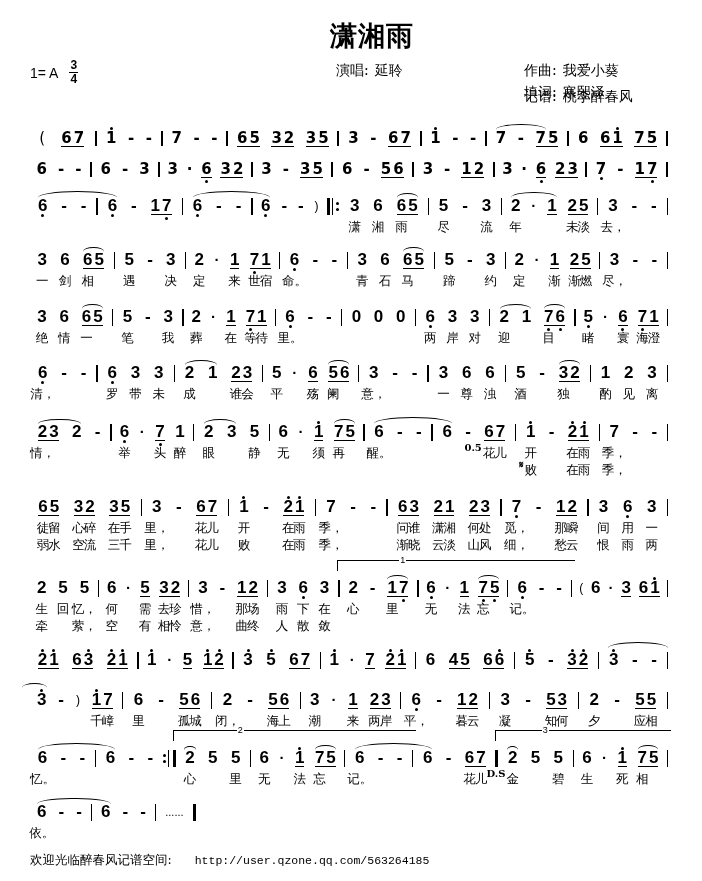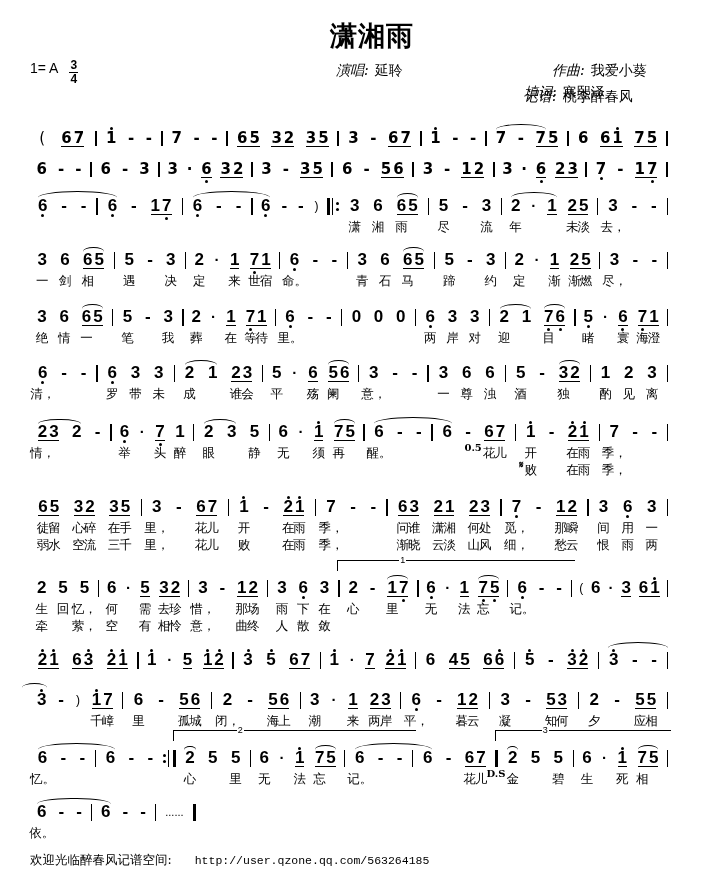--- a/index.html
+++ b/index.html
@@ -1,24 +1,24 @@
 <!DOCTYPE html>
 <html><head>
 <meta charset="utf-8">
 <style>
   html, body { margin:0; padding:0; }
   body { width:702px; height:881px; background:#fff; position:relative; overflow:hidden; color:#000; font-family:"DejaVu Sans", sans-serif; }
 
   .title { position:absolute; left:272px; width:200px; top:18px; text-align:center; font:bold 27px "DejaVu Serif", serif; letter-spacing:1px; }
-  .keysig { position:absolute; left:30px; top:60px; display:flex; align-items:flex-start; font:14px "Liberation Sans", sans-serif; }
+  .keysig { position:absolute; left:30px; top:60px; display:flex; align-items:center; font:14px "Liberation Sans", sans-serif; }
   .frac { display:inline-flex; flex-direction:column; align-items:center; margin-left:11px; font:bold 12px "Liberation Sans", sans-serif; line-height:11px; }
   .frac .num { border-bottom:1.3px solid #000; padding:0 1px 1px; }
   .frac .den { padding-top:1px; }
   .credit { position:absolute; font:14px "DejaVu Serif", serif; white-space:nowrap; line-height:18px; }
-  .credit .lab { margin-right:6px;font-style:italic; }
+  .credit .lab { margin-right:6px; }
 
   .line { position:absolute; left:28px; width:640px; height:24px; display:flex; align-items:center; }
   .line.short { width:auto; }
   .line.short .ms { flex:none; padding:0 8px; gap:10px; }
   .ms { flex:1 1 auto; display:flex; align-items:center; justify-content:space-around; height:24px; padding:0 3px; }
   .nt { position:relative; display:inline-block; font:bold 17px "Liberation Sans", sans-serif; line-height:24px; height:24px; text-align:center; padding:0 1px; }
   .heavy .nt { font-family:"DejaVu Sans", sans-serif; font-size:15px; }
   .grp { display:inline-flex; position:relative; }
   .grp::after { content:""; position:absolute; left:1px; right:1px; top:20px; height:1.4px; background:#000; }
   .lo::after { content:""; position:absolute; left:50%; top:20px; width:3px; height:3px; margin-left:-1.5px; border-radius:50%; background:#000; }
@@ -57,21 +57,21 @@
   <span>1= A</span>
   <span class="frac">
     <span class="num">3</span>
     <span class="den">4</span>
   </span>
 </div>
 
 <div class="credit" style="left:336px; top:61px;">
   <span class="lab">演唱:</span><span>延聆</span>
 </div>
-<div class="credit" style="left:552px; top:61px;">
+<div class="credit" style="left:524px; top:61px;">
   <span class="lab">作曲:</span><span>我爱小葵</span>
 </div>
 <div class="credit" style="left:524px; top:83px;">
   <span class="lab">填词:</span><span>寒熙泽</span>
 </div>
 <div class="credit" style="left:524px; top:87px;">
   <span class="lab">记谱:</span><span>桃李醉春风</span>
 </div>
 
 <div class="line heavy" style="top:126px">

